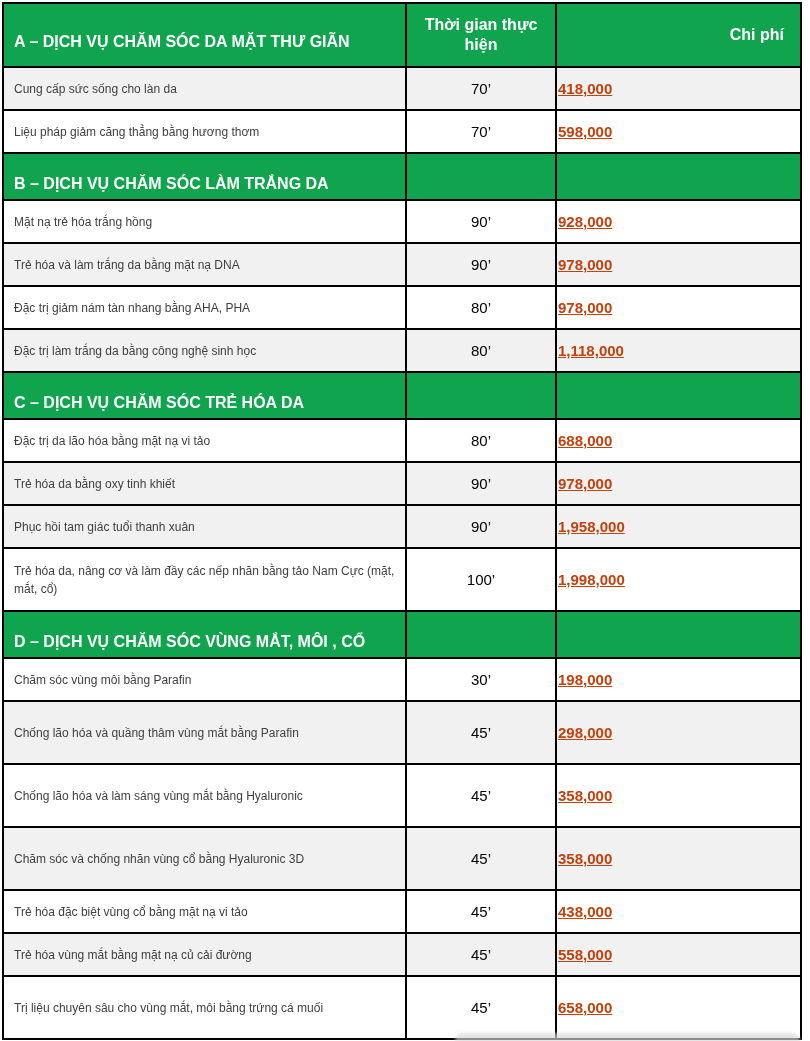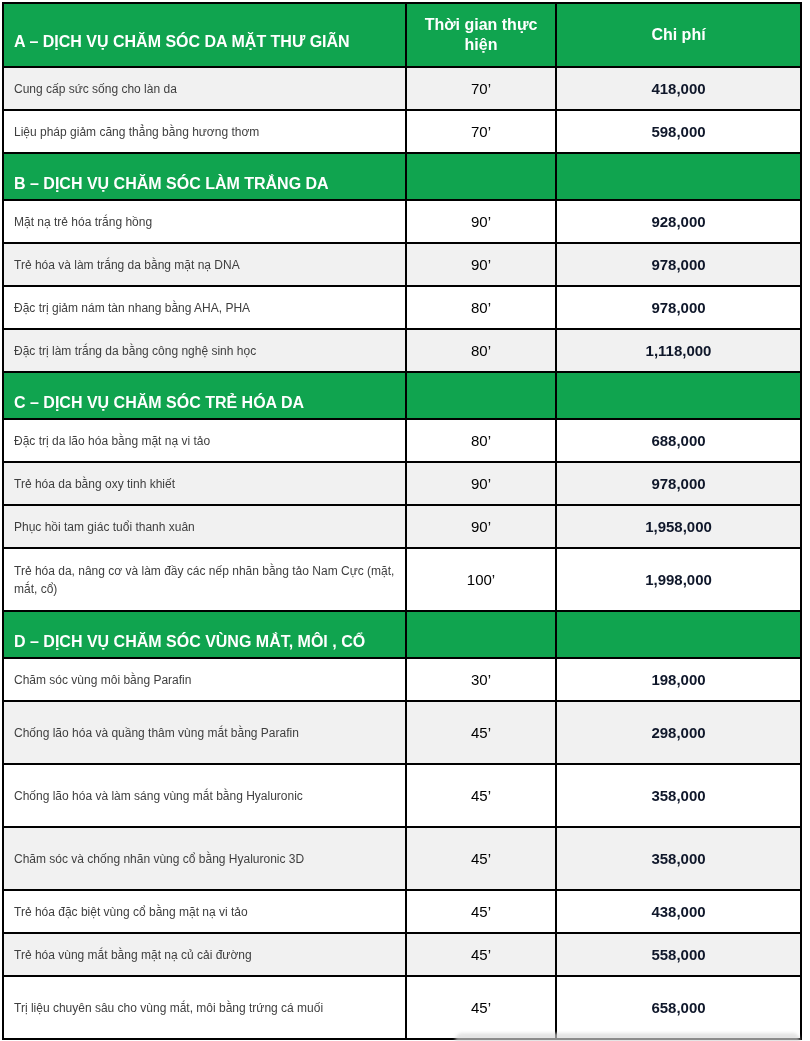--- a/index.html
+++ b/index.html
@@ -32,45 +32,46 @@
   tr.sec td {
     background: #10A44F;
     color: #ffffff;
     font-weight: bold;
     font-size: 16px;
     height: 27px;
   }
   tr.sec.first td { height: 44px; }
   tr.sec td.sec-title { padding: 16px 8px 2px 10px; text-align: left; }
   tr.sec td.sec-col2 { text-align: center; padding: 4px 4px; line-height: 1.25; }
-  tr.sec td.sec-col3 { text-align: center; padding: 2px 4px; }
+  tr.sec td.sec-col3 { text-align: right; padding: 2px 16px; }
   
   tr.single td { height: 33px; }
   tr.tall td { height: 53px; }
   td.name {
     padding: 4px 8px 4px 10px;
     text-align: left;
     color: #3f3f3f;
     font-size: 12px;
     line-height: 1.5;
     background: #ffffff;
   }
   td.time {
     text-align: center;
     color: #000000;
     font-weight: normal;
     font-size: 15px;
     background: #ffffff;
   }
   td.price {
-    text-align: center;
-    color: #0f172a;
+    text-align: left;
+    color: #c2410c;
     font-weight: bold;
     font-size: 15px;
     background: #ffffff;
+    text-decoration: underline;
   }
   tr.shade td.name, tr.shade td.time, tr.shade td.price {
     background: #F1F1F1;
   }
   
   .bottom-shadow {
     position: absolute;
     left: 455px;
     top: 1031px;
     width: 345px;

